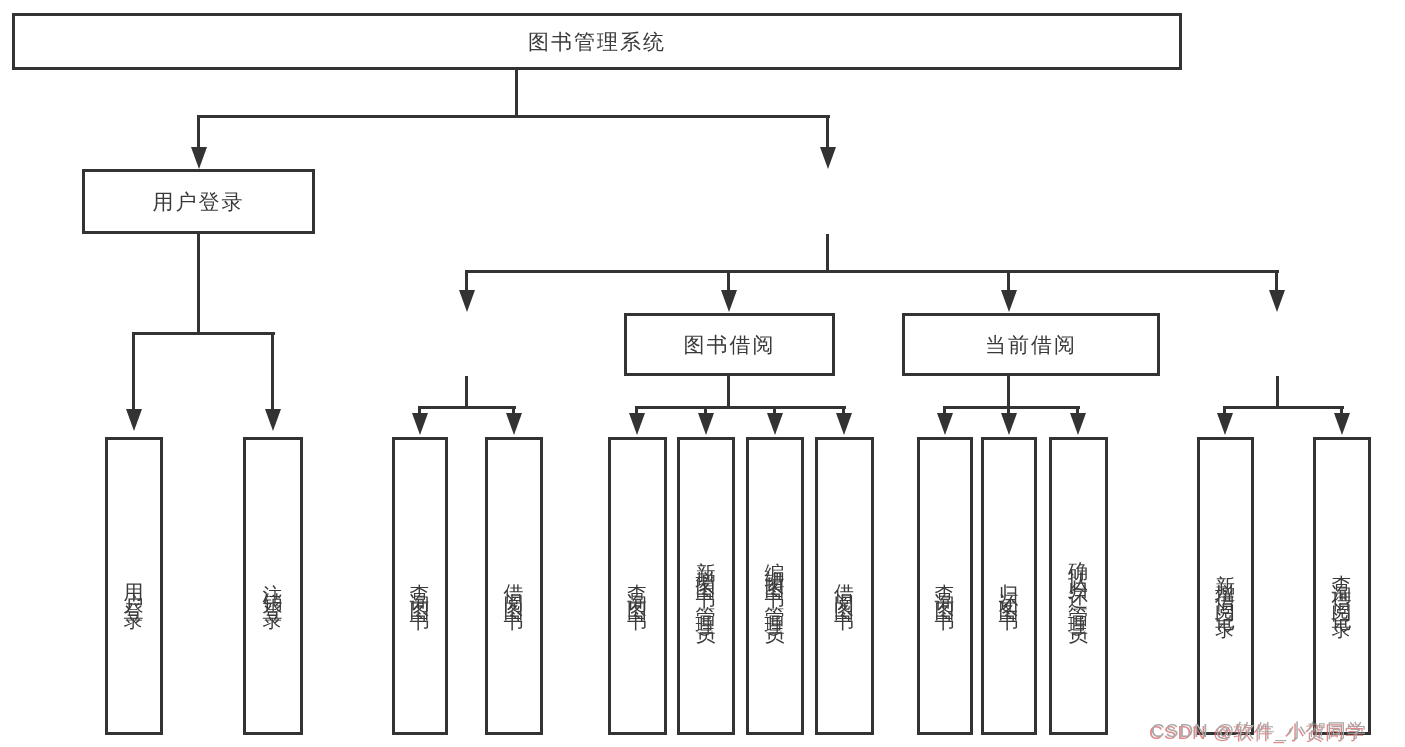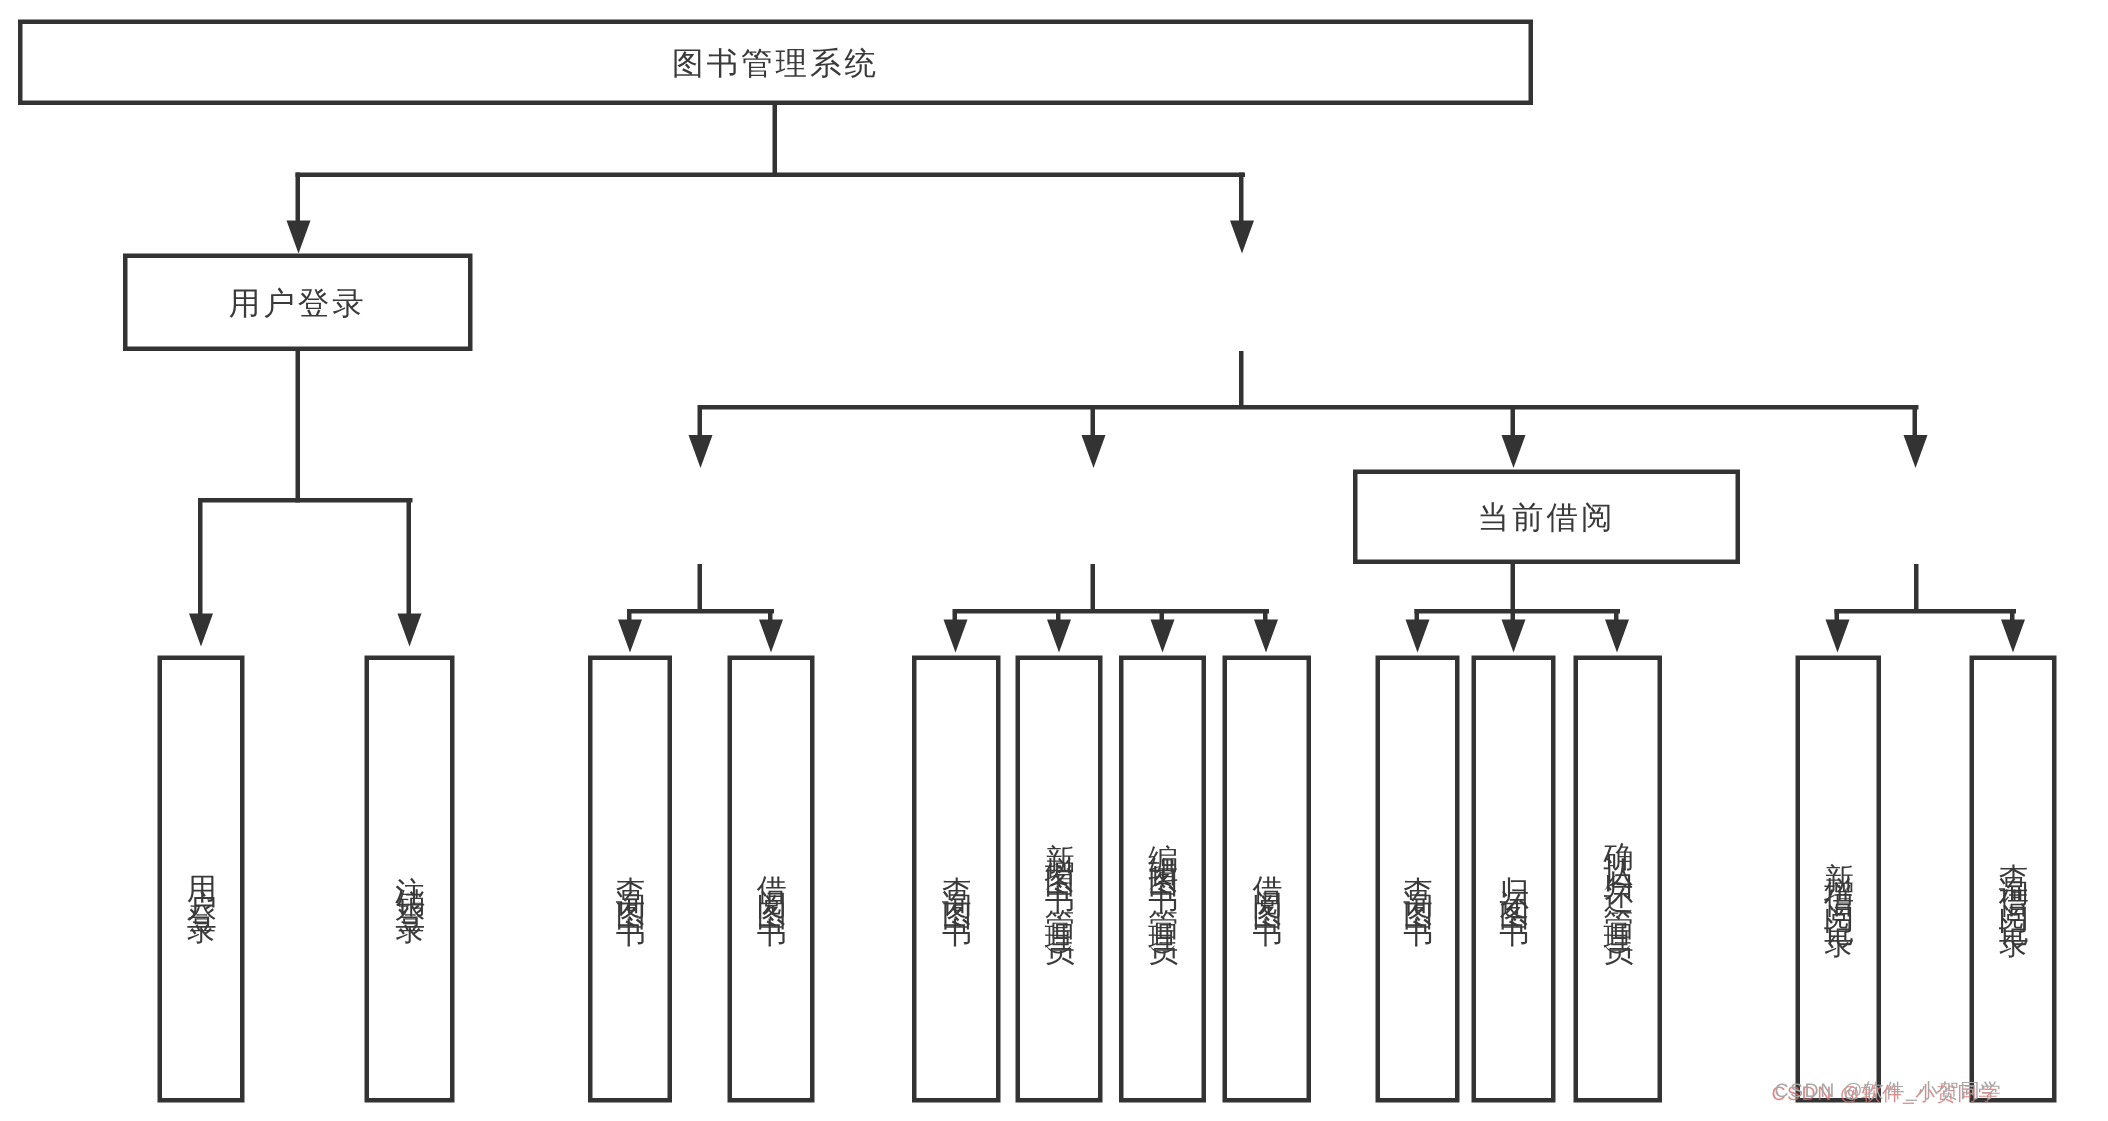--- a/index.html
+++ b/index.html
@@ -24,40 +24,43 @@
     font-size:20px; letter-spacing:9px; color:#3a3a3a; line-height:1;
   }
   .h { position:absolute; height:3px; background:#333333; z-index:1; }
   .v { position:absolute; width:3px;  background:#333333; z-index:1; }
   .arrow {
     position:absolute; width:0; height:0; z-index:1;
     border-left:8px solid transparent; border-right:8px solid transparent;
     border-top:22px solid #333333;
   }
   .watermark {
-    position:absolute; left:1183px; top:718px; z-index:3;
-    font-size:13px; letter-spacing:1px; white-space:nowrap;
+    position:absolute; left:1151px; top:718px; z-index:3;
+    font-size:19px; letter-spacing:1px; white-space:nowrap;
     color:#a8a8a8; text-shadow:-2px 2px 0 rgba(216,107,107,0.8);
   }
 </style>
 </head>
 <body>
 
 <div class="stage">
 
-  <div class="node" style="left:12px;top:13px;width:1010px;height:57px">
+  <div class="node" style="left:12px;top:13px;width:1170px;height:57px">
     <span>图书管理系统</span>
   </div>
 
   <div class="node" style="left:82px;top:169px;width:233px;height:65px">
     <span>用户登录</span>
   </div>
 
 
 
+  <div class="node" style="left:624px;top:313px;width:211px;height:63px">
+    <span>图书借阅</span>
+  </div>
 
   <div class="node" style="left:902px;top:313px;width:258px;height:63px">
     <span>当前借阅</span>
   </div>
 
 
   <div class="leaf" style="left:105px;width:58px">
     <span>用户登录</span>
     </div>
   <div class="leaf" style="left:243px;width:60px">

